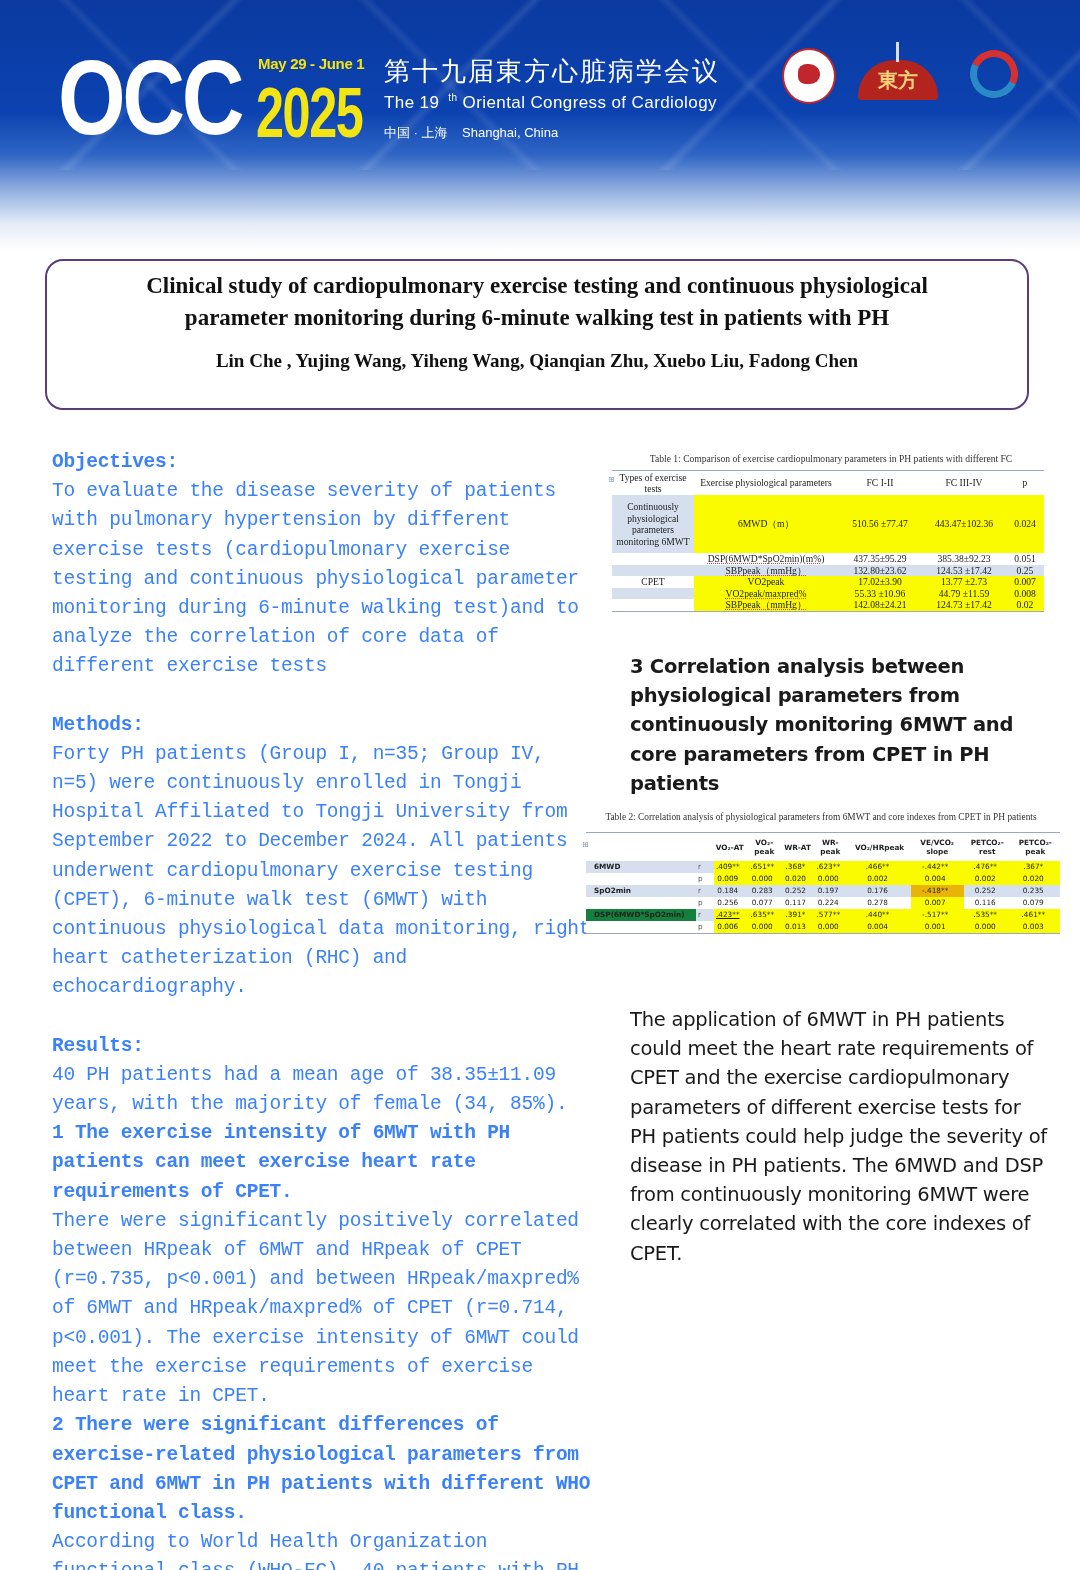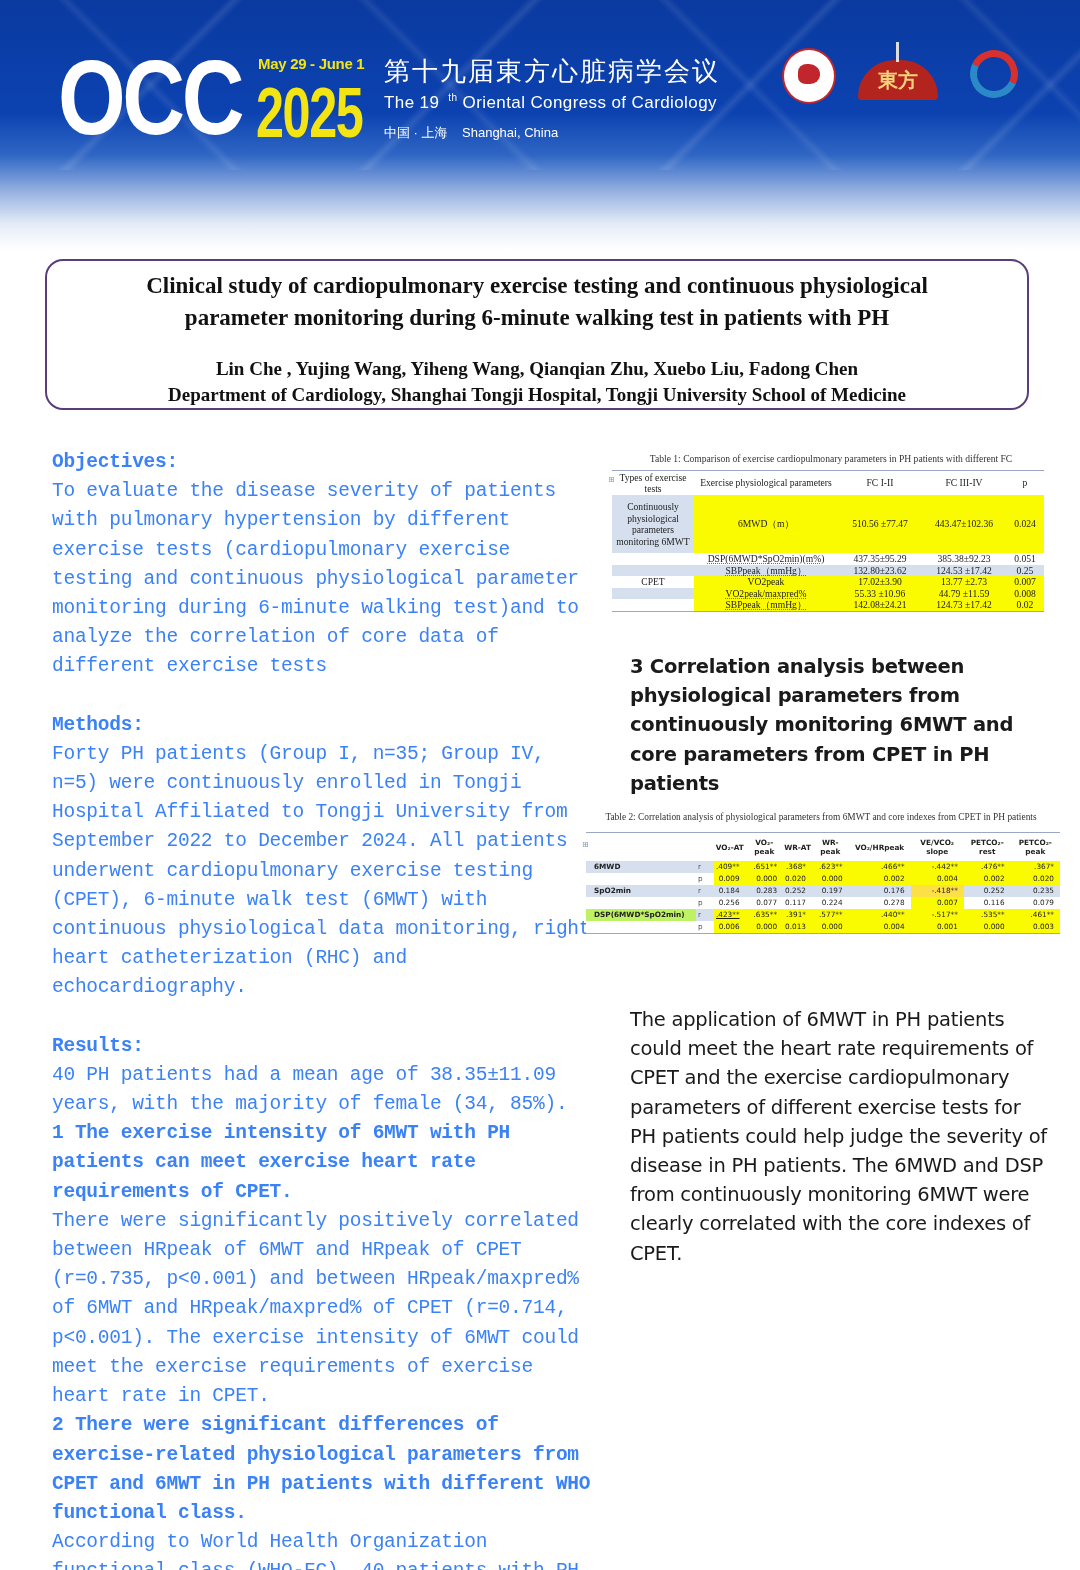--- a/index.html
+++ b/index.html
@@ -76,21 +76,21 @@
   }
 
   
   .title-box {
     position: absolute; left: 45px; top: 259px; width: 984px; height: 151px;
     border: 2px solid #5a3d7a; border-radius: 18px; box-sizing: border-box;
     text-align: center; font-family: "Liberation Serif", serif; font-weight: 700;
     background: #fff;
   }
   .title-box .t1 { margin-top: 9px; font-size: 23px; line-height: 32px; padding: 0 30px; }
-  .title-box .authors { margin-top: 22px; font-size: 19px; line-height: 26px; }
+  .title-box .authors { margin-top: 14px; font-size: 19px; line-height: 26px; }
   .title-box .affil { font-size: 19px; line-height: 26px; }
 
   
   .col-left {
     position: absolute; left: 52px; top: 448px; width: 545px;
     font-family: Liberation Mono, monospace; font-size: 19.5px; line-height: 29.2px; color: #3b82f6;
     letter-spacing: -0.25px;
   }
   .col-left .h { font-weight: 700; }
   .col-left p { margin: 0; }
@@ -141,21 +141,21 @@
   }
   table.tbl2 {
     border-collapse: collapse; width: 474px; margin-left: 4px; margin-top: 8px;
     font-family: "DejaVu Sans", sans-serif; font-size: 7.3px; color: #222; text-align: center;
     border-top: 1px solid #9aa8c4; border-bottom: 1px solid #9aa8c4;
   }
   table.tbl2 th { font-weight: 700; padding: 2px 1px; line-height: 9px; height: 24px; }
   table.tbl2 td { padding: 0 2px; height: 12px; line-height: 12px; }
   table.tbl2 td.rowlabel { text-align: left; font-weight: 700; padding-left: 8px; vertical-align: top; }
   table.tbl2 td.stat { text-align: left; color: #555; width: 14px; }
-  table.tbl2 td.num { text-align: right; padding-right: 6px; }
+  table.tbl2 td.num { text-align: center; padding-right: 6px; }
   .plus-mark2 {
     position: absolute; left: 0; top: 30px; font-size: 8px; color: #8a96b0;
     font-family: "DejaVu Sans", sans-serif;
   }
 </style>
 </head>
 <body>
 
 <div class="banner">
   <div class="glow"></div>
@@ -169,21 +169,20 @@
   <div class="logo logo2">東方</div>
   <div class="logo logo3"></div>
 </div>
 
 <div class="title-box">
   <div class="t1">
     <div>Clinical study of cardiopulmonary exercise testing and continuous physiological</div>
     <div>parameter monitoring during 6-minute walking test in patients with PH</div>
   </div>
   <div class="authors">Lin Che , Yujing Wang, Yiheng Wang, Qianqian Zhu, Xuebo Liu, Fadong Chen</div>
-  <div class="affil">Department of Cardiology, Shanghai Tongji Hospital, Tongji University School of Medicine</div>
 </div>
 
 <div class="col-left">
   <section>
     <p class="h">Objectives:</p>
     <p>To evaluate the disease severity of patients with pulmonary hypertension by different exercise tests (cardiopulmonary exercise testing and continuous physiological parameter monitoring during 6-minute walking test)and to analyze the correlation of core data of different exercise tests</p>
   </section>
   <div class="gap"></div>
   <section>
     <p class="h">Methods:</p>
@@ -308,38 +307,38 @@
           <td class="num" style="background: rgb(251, 251, 0);">0.020</td>
         </tr>
         <tr>
           <td class="rowlabel" style="background: rgb(213, 223, 238);">SpO2min</td>
           <td class="stat" style="background: rgb(213, 223, 238);">r</td>
           <td class="num" style="background: rgb(213, 223, 238);">0.184</td>
           <td class="num" style="background: rgb(213, 223, 238);">0.283</td>
           <td class="num" style="background: rgb(213, 223, 238);">0.252</td>
           <td class="num" style="background: rgb(213, 223, 238);">0.197</td>
           <td class="num" style="background: rgb(213, 223, 238);">0.176</td>
-          <td class="num" style="background: #fde047;">-.418**</td>
+          <td class="num" style="background: #eab308;">-.418**</td>
           <td class="num" style="background: rgb(213, 223, 238);">0.252</td>
           <td class="num" style="background: rgb(213, 223, 238);">0.235</td>
         </tr>
         <tr>
           <td class="rowlabel" style="background: rgb(255, 255, 255);"></td>
           <td class="stat" style="background: rgb(255, 255, 255);">p</td>
           <td class="num" style="background: rgb(255, 255, 255);">0.256</td>
           <td class="num" style="background: rgb(255, 255, 255);">0.077</td>
           <td class="num" style="background: rgb(255, 255, 255);">0.117</td>
           <td class="num" style="background: rgb(255, 255, 255);">0.224</td>
           <td class="num" style="background: rgb(255, 255, 255);">0.278</td>
           <td class="num" style="background: rgb(251, 251, 0);">0.007</td>
           <td class="num" style="background: rgb(255, 255, 255);">0.116</td>
           <td class="num" style="background: rgb(255, 255, 255);">0.079</td>
         </tr>
         <tr>
-          <td class="rowlabel" style="background: #bef264;">DSP(6MWD*SpO2min)</td>
+          <td class="rowlabel" style="background: #15803d;">DSP(6MWD*SpO2min)</td>
           <td class="stat" style="background: rgb(213, 223, 238);">r</td>
           <td class="num" style="background: rgb(251, 251, 0); text-decoration: underline;">.423**</td>
           <td class="num" style="background: rgb(251, 251, 0);">.635**</td>
           <td class="num" style="background: rgb(251, 251, 0);">.391*</td>
           <td class="num" style="background: rgb(251, 251, 0);">.577**</td>
           <td class="num" style="background: rgb(251, 251, 0);">.440**</td>
           <td class="num" style="background: rgb(251, 251, 0);">-.517**</td>
           <td class="num" style="background: rgb(251, 251, 0);">.535**</td>
           <td class="num" style="background: rgb(251, 251, 0);">.461**</td>
         </tr>

